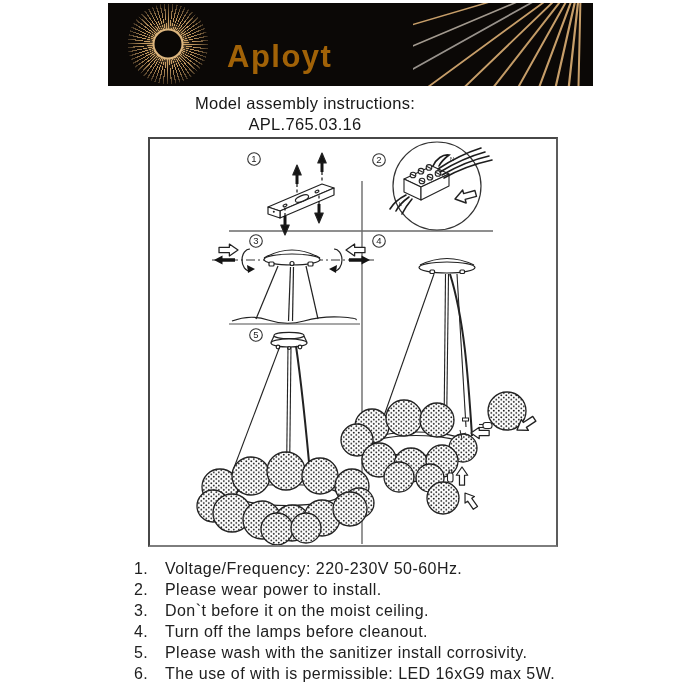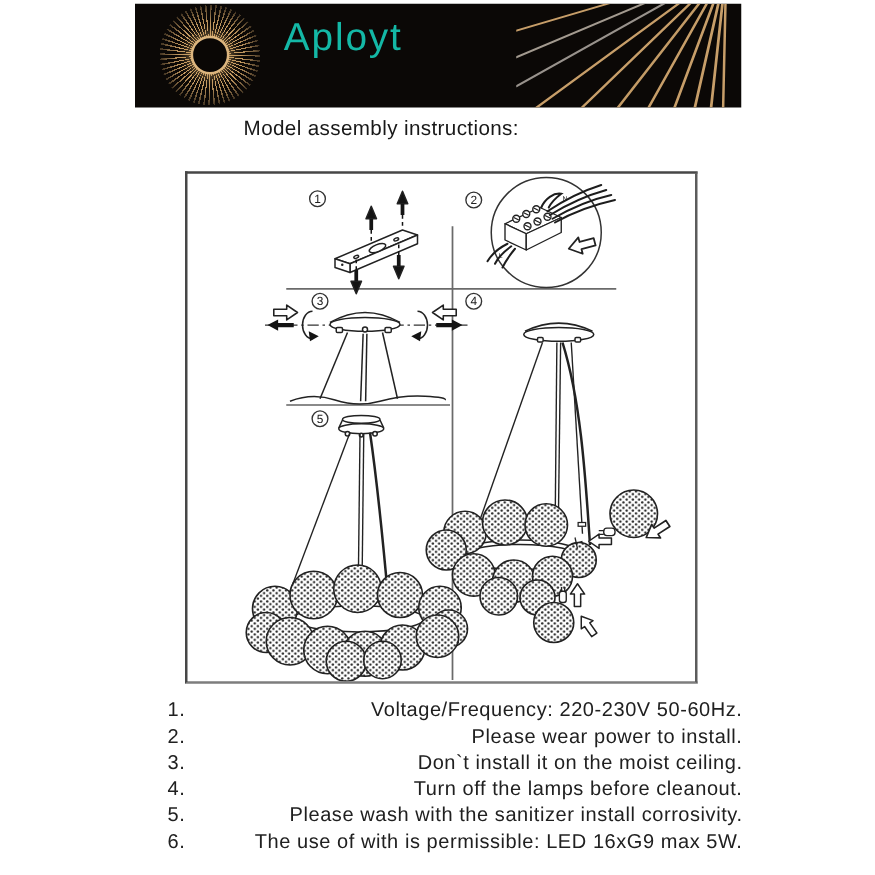--- a/index.html
+++ b/index.html
@@ -6,38 +6,38 @@
   body{position:relative;font-family:"Liberation Sans",sans-serif;color:#1e1e1e;}
 
   
   .banner{position:absolute;left:108px;top:3px;width:485px;height:83px;background:#0b0806;overflow:hidden;}
   .sunburst{position:absolute;left:20px;top:1px;width:80px;height:80px;border-radius:50%;
     background:repeating-conic-gradient(from 0deg,#c49a62 0deg 1.9deg,rgba(0,0,0,0) 1.9deg 6deg);}
   .sunburst::before{content:"";position:absolute;inset:0;border-radius:50%;
     background:radial-gradient(circle at 50% 50%,rgba(11,8,6,0) 0 44%,rgba(11,8,6,.45) 62%,#0b0806 80%);}
   .sunburst::after{content:"";position:absolute;left:50%;top:50%;width:27px;height:27px;transform:translate(-50%,-50%);
     border-radius:50%;background:#0a0705;border:2px solid #dcb57e;box-shadow:0 0 9px 3px rgba(214,170,105,.55);}
-  .logo-text{position:absolute;left:119px;top:9px;font-size:31px;letter-spacing:1.5px;color:#14b8a6;font-weight:400;}
+  .logo-text{position:absolute;left:119px;top:36px;font-size:31px;letter-spacing:1.5px;color:#a16207;font-weight:700;}
   .rays{position:absolute;right:0;top:0;width:180px;height:83px;}
 
   
   .header{position:absolute;left:0;top:93px;width:610px;text-align:center;font-size:16.5px;line-height:20.5px;
     letter-spacing:.3px;color:#181818;}
 
   
   .panel{position:absolute;left:148px;top:137px;width:406px;height:406px;background:#fff;
     border:2px solid #474747;border-right-color:#5c5c5c;border-bottom-color:#7d7d7d;}
   .panel svg{display:block;}
 
   
   .instructions{position:absolute;left:134px;top:558px;width:460px;font-size:16px;line-height:21px;
     letter-spacing:.45px;color:#202020;}
   .instr-row{display:flex;}
   .instr-num{width:31px;flex:0 0 31px;}
-  .instr-text{flex:1;text-align:right;}
+  .instr-text{flex:1;}
 </style>
 </head>
 <body>
 
 <div class="banner">
   <div class="sunburst"></div>
   <div class="logo-text">Aployt</div>
   <svg class="rays" viewBox="0 0 180 83">
     <g stroke-linecap="round">
       <line x1="168" y1="-28" x2="-15" y2="26" stroke="#c79e69" stroke-width="1.5"></line>
@@ -50,20 +50,21 @@
       <line x1="168" y1="-28" x2="108" y2="133" stroke="#c79e69" stroke-width="2.1"></line>
       <line x1="168" y1="-28" x2="130" y2="140" stroke="#c79e69" stroke-width="2.2"></line>
       <line x1="168" y1="-28" x2="149" y2="146" stroke="#c79e69" stroke-width="2.2"></line>
       <line x1="168" y1="-28" x2="164" y2="150" stroke="#c79e69" stroke-width="2"></line>
     </g>
   </svg>
 </div>
 
 <div class="header">
   <div>Model assembly instructions:</div>
+  <div>APL.765.03.16</div>
 </div>
 
 <div class="panel">
 <svg width="406" height="406" viewBox="0 0 406 406">
   <defs>
     <pattern id="dots" width="5" height="4.4" patternUnits="userSpaceOnUse">
       <rect width="5" height="4.4" fill="#ffffff"></rect>
       <circle cx="1.3" cy="1.1" r="0.95" fill="#232323"></circle>
       <circle cx="3.8" cy="3.3" r="0.95" fill="#232323"></circle>
     </pattern>
@@ -264,21 +265,21 @@
   <div class="instr-row">
     <span class="instr-num">1.</span>
     <span class="instr-text">Voltage/Frequency: 220-230V 50-60Hz.</span>
   </div>
   <div class="instr-row">
     <span class="instr-num">2.</span>
     <span class="instr-text">Please wear power to install.</span>
   </div>
   <div class="instr-row">
     <span class="instr-num">3.</span>
-    <span class="instr-text">Don`t install it on the moist ceiling.</span>
+    <span class="instr-text">Don`t before it on the moist ceiling.</span>
   </div>
   <div class="instr-row">
     <span class="instr-num">4.</span>
     <span class="instr-text">Turn off the lamps before cleanout.</span>
   </div>
   <div class="instr-row">
     <span class="instr-num">5.</span>
     <span class="instr-text">Please wash with the sanitizer install corrosivity.</span>
   </div>
   <div class="instr-row">

